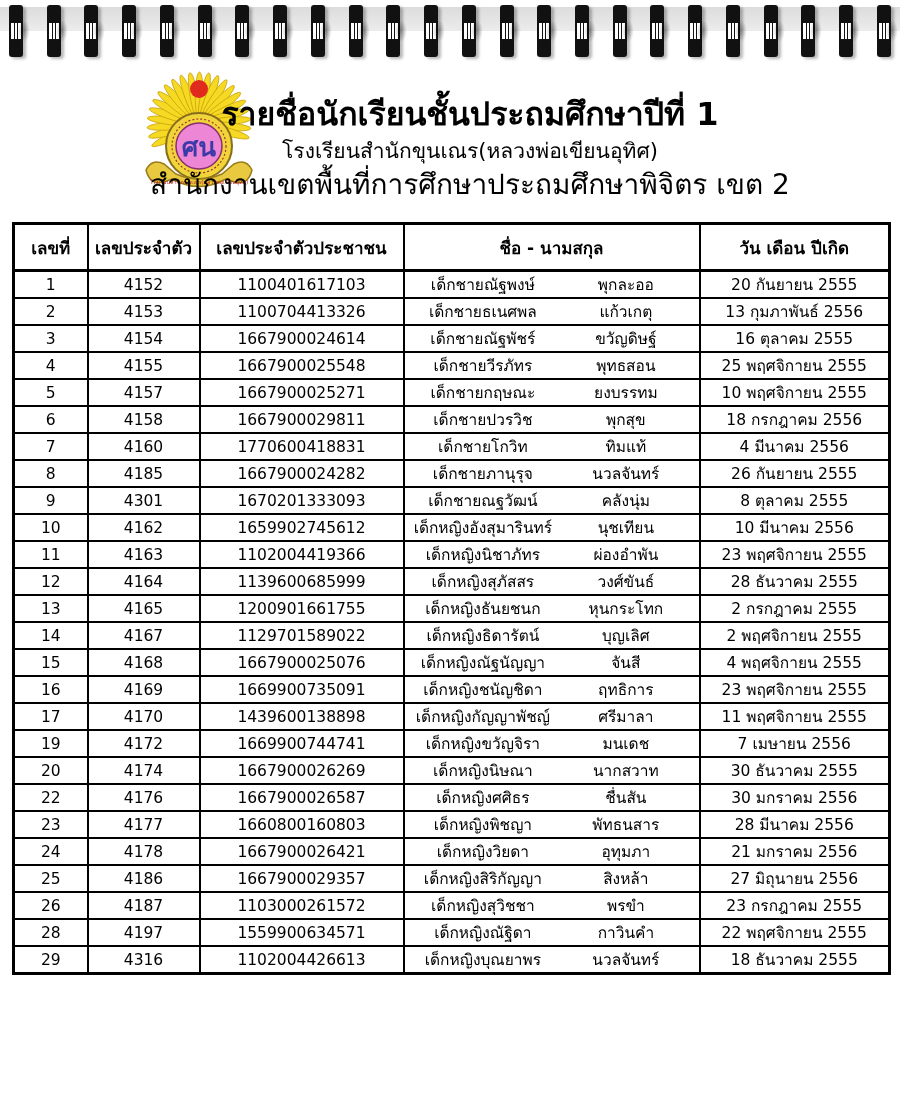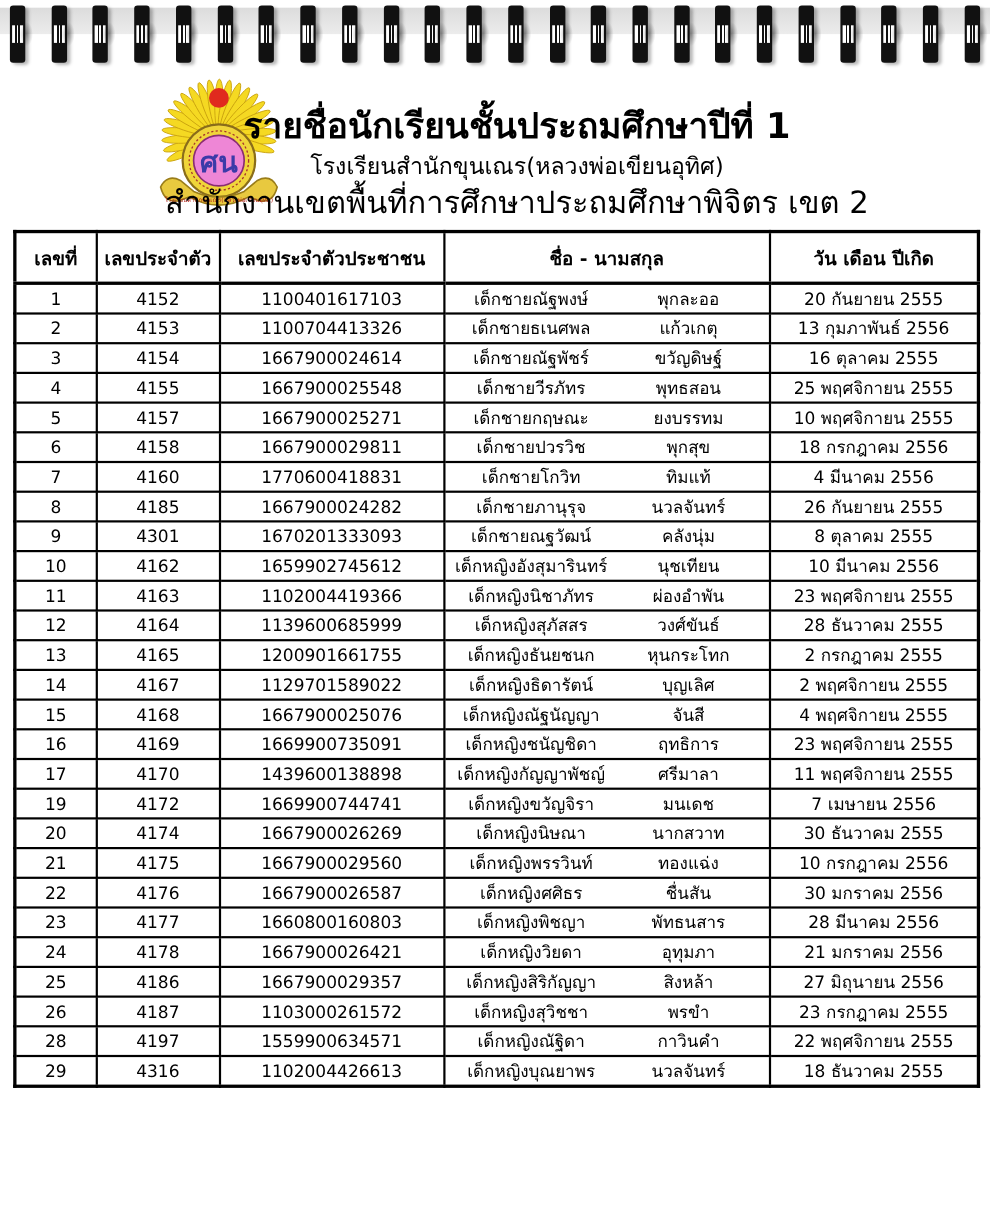--- a/index.html
+++ b/index.html
@@ -19,21 +19,21 @@
     background:linear-gradient(90deg,#fff 0 28%,#111 28% 44%,#fff 44% 58%,#111 58% 74%,#fff 74% 100%);}
   .ring::after{content:"";position:absolute;right:-7px;top:15px;width:12px;height:22px;
     background:radial-gradient(closest-side,rgba(0,0,0,.30),rgba(0,0,0,0));border-radius:50%;}
   
   .logo{position:absolute;left:138px;top:62px;width:122px;height:142px;}
   .titles{position:absolute;left:40px;top:94px;width:860px;text-align:center;}
   .title-main{font-size:32px;font-weight:bold;line-height:1.25;}
   .title-school{font-size:21px;margin-top:4px;line-height:1.25;}
   .title-district{font-size:28px;margin-top:3px;line-height:1.25;}
   
-  table.roster{position:absolute;left:12px;top:209px;width:876px;
+  table.roster{position:absolute;left:12px;top:222px;width:876px;
     border-collapse:collapse;table-layout:fixed;}
   table.roster th,table.roster td{border:2px solid #000;padding:0 4px;overflow:hidden;white-space:nowrap;}
   table.roster{border:3px solid #000;}
   table.roster thead th{height:44px;font-size:17px;font-weight:bold;text-align:center;
     border-bottom:3px solid #000;}
   table.roster tbody td{height:24px;font-size:15.5px;text-align:center;}
   col.c-no{width:74px;} col.c-sid{width:112px;} col.c-cid{width:204px;}
   col.c-name{width:296px;} col.c-dob{width:190px;}
   td.name-cell{text-align:left;padding-left:7px;}
   .name-wrap{display:flex;font-family:Liberation Serif, serif;}
@@ -353,32 +353,20 @@
         <td>1667900026269</td>
         <td class="name-cell">
           <div class="name-wrap">
             <span class="fname">เด็กหญิงนิษณา</span>
             <span class="lname">นากสวาท</span>
           </div>
         </td>
         <td>30 ธันวาคม 2555</td>
       </tr>
       <tr>
-        <td>21</td>
-        <td>4175</td>
-        <td>1667900029560</td>
-        <td class="name-cell">
-          <div class="name-wrap">
-            <span class="fname">เด็กหญิงพรรวินท์</span>
-            <span class="lname">ทองแฉ่ง</span>
-          </div>
-        </td>
-        <td>10 กรกฎาคม 2556</td>
-      </tr>
-      <tr>
         <td>22</td>
         <td>4176</td>
         <td>1667900026587</td>
         <td class="name-cell">
           <div class="name-wrap">
             <span class="fname">เด็กหญิงศศิธร</span>
             <span class="lname">ชื่นสัน</span>
           </div>
         </td>
         <td>30 มกราคม 2556</td>

